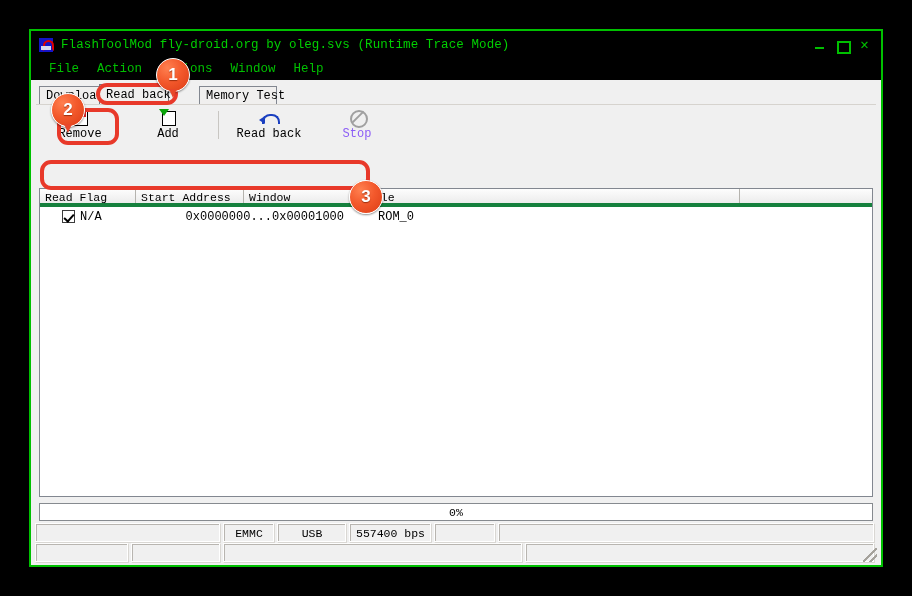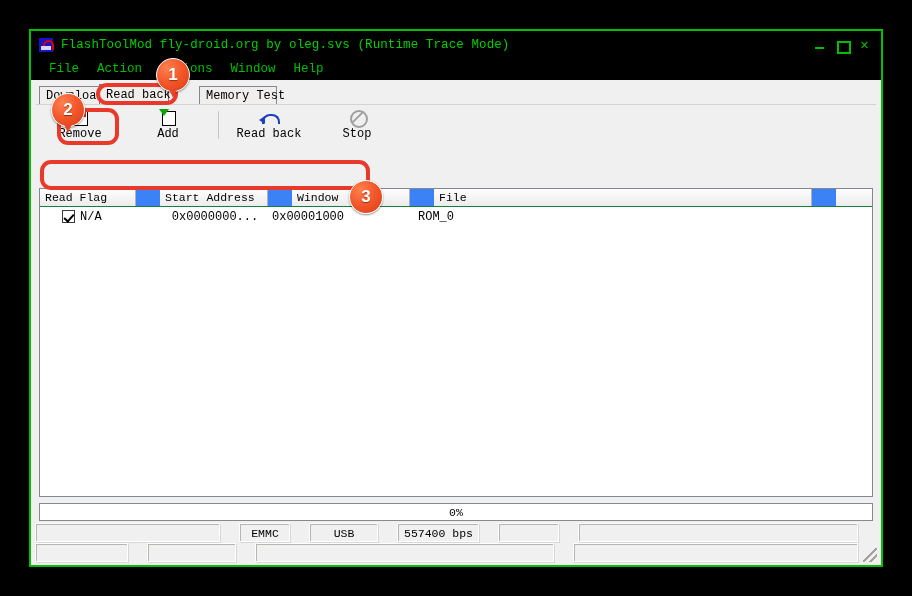--- a/index.html
+++ b/index.html
@@ -145,21 +145,21 @@
   }
   .tbtn {
     width: 88px;
     height: 40px;
     display: flex; flex-direction: column;
     align-items: center; justify-content: center;
     gap: 1px;
     font-size: 12px;
     color: #000;
   }
-  .tbtn.disabled { color: #000000; }
+  .tbtn.disabled { color: #8b5cf6; }
   .tbtn .ico { height: 17px; width: 20px; position: relative; }
   .tbsep {
     width: 1px; height: 28px; background: #c8c6c2; margin: 0 6px;
   }
 
   
   .ico-add::before {
     content:""; position:absolute; left:4px; top:2px; width:12px; height:13px;
     border:1.6px solid #000; background:#fff;
   }
@@ -202,22 +202,21 @@
     position: absolute;
     left: 8px; right: 8px; top: 108px; bottom: 68px;
     border: 1px solid #828790;
     background: #ffffff;
     overflow: hidden;
   }
   .lv-header {
     display: flex;
     height: 18px;
     background: #3b82f6;
-    border-bottom: 1px solid #15803d;
-    gap: 24px;
+    border-bottom: 4px solid #15803d;
   }
   .lv-col {
     font-size: 11.5px;
     color: #000;
     padding: 2px 0 0 5px;
     border-right: 1px solid #b5b3ae;
     background: linear-gradient(#fdfdfd, #ececec);
     overflow: hidden;
     white-space: nowrap;
   }
@@ -245,23 +244,23 @@
   }
   .cb::after {
     content:"";
     position:absolute; left:3px; top:1px;
     width:4px; height:8px;
     border:solid #000; border-width:0 2px 2px 0;
     transform: rotate(42deg);
   }
   .cell { white-space: nowrap; overflow: hidden; }
   .cell.flag { width: 78px; }
-  .cell.addr { width: 114px; text-align: center; }
+  .cell.addr { width: 114px; text-align: right; }
   .cell.len  { width: 106px; }
-  .cell.file { width: 120px; margin-left: 40px; }
+  .cell.file { width: 120px; }
 
   
   .progress {
     position: absolute;
     left: 8px; right: 8px; bottom: 44px;
     height: 18px;
     border: 1px solid #868a8f;
     background: #ffffff;
     font-size: 11.5px;
     color: #000;
@@ -279,21 +278,21 @@
   .statusrow.r2 { bottom: 2px; }
   .spanel {
     border: 1px solid #d9d7d3;
     border-top-color: #fefefe;
     border-left-color: #fefefe;
     outline: none;
     background: #f0f0f0;
     font-size: 11.5px;
     color: #000;
     display: flex; align-items: center; justify-content: center;
-    margin-right: 18px;
+    margin-right: 2px;
     box-shadow: inset -1px -1px 0 #ffffff, inset 1px 1px 0 #b8b5b0;
     white-space: nowrap;
   }
   .grip {
     position: absolute; right: 4px; bottom: 3px;
     width: 14px; height: 14px;
     background:
       linear-gradient(135deg, transparent 45%, #a5a29c 45%, #a5a29c 55%, transparent 55%),
       linear-gradient(135deg, transparent 70%, #a5a29c 70%, #a5a29c 80%, transparent 80%);
   }

